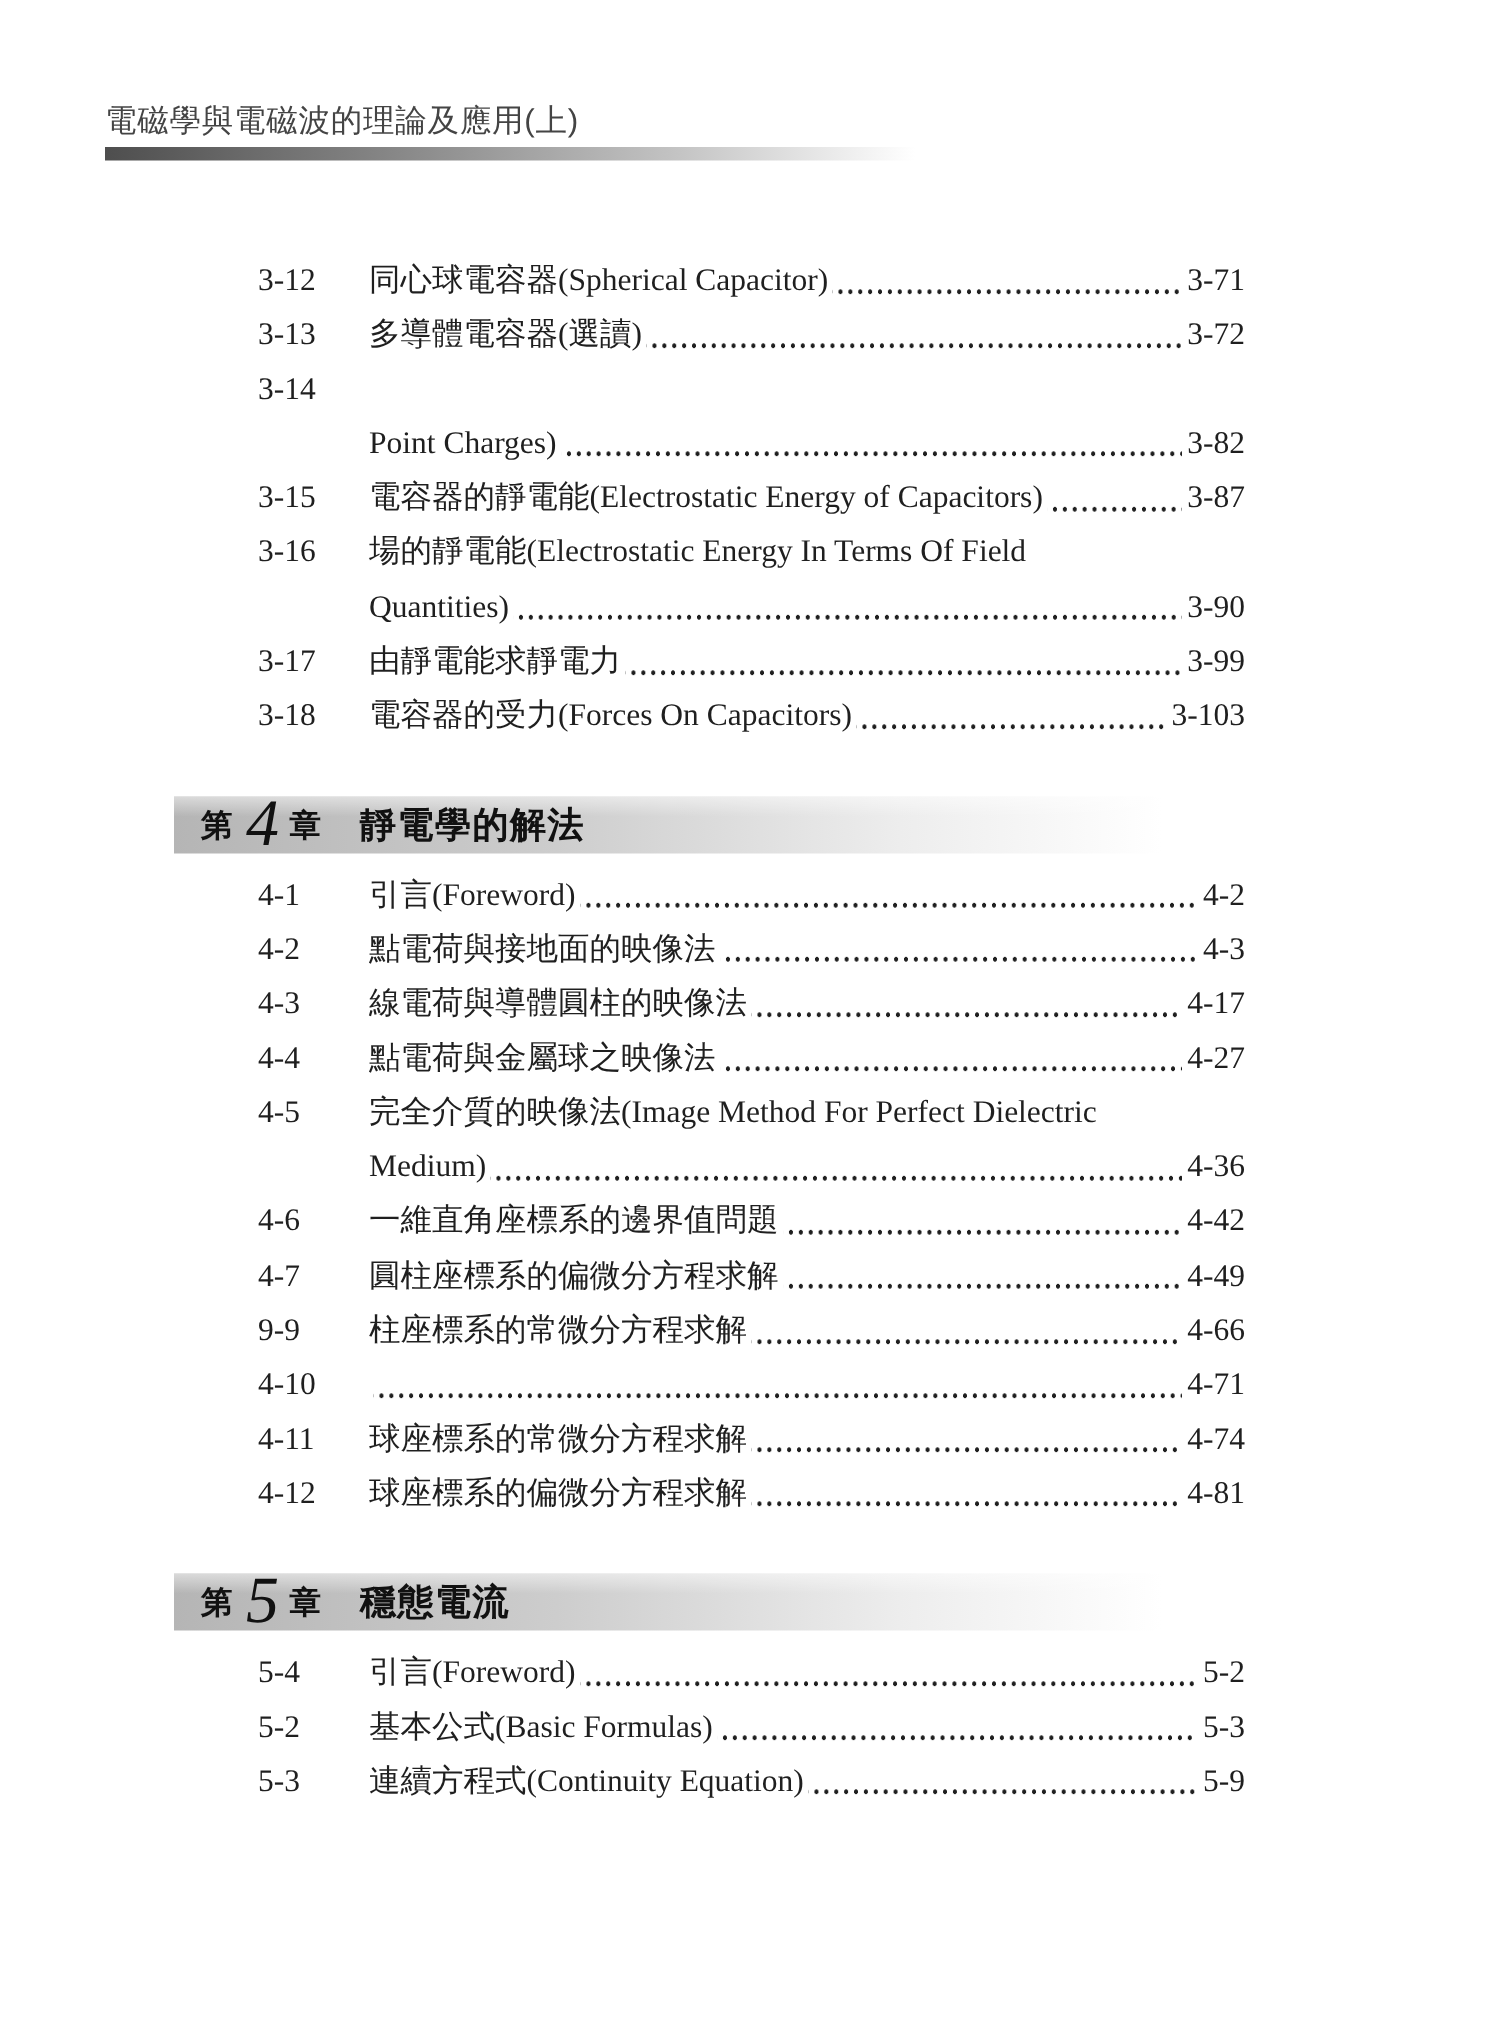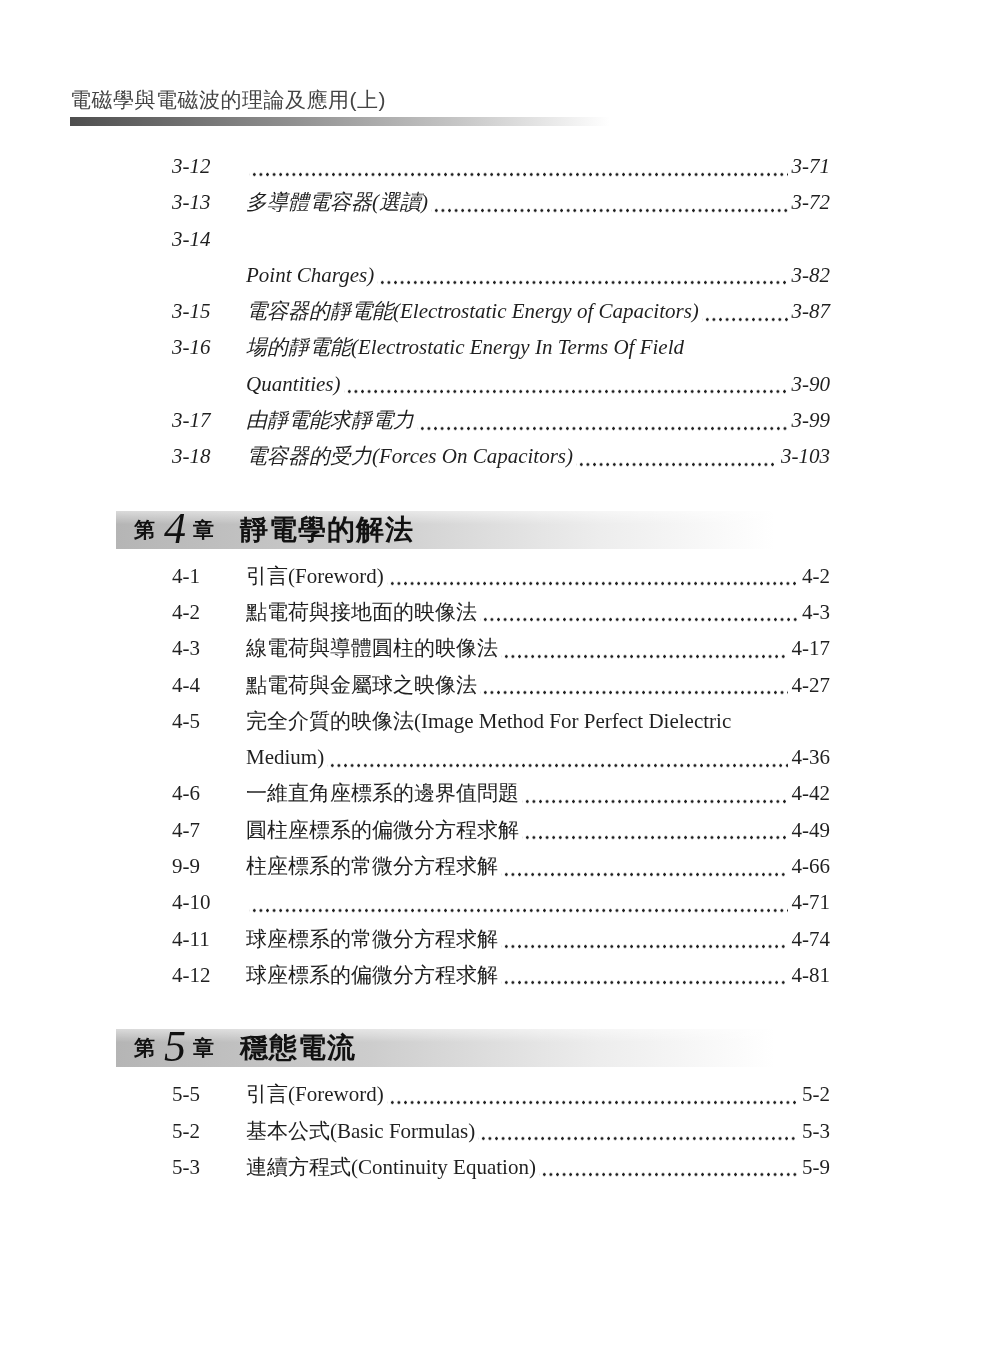--- a/index.html
+++ b/index.html
@@ -5,36 +5,36 @@
   * { margin: 0; padding: 0; box-sizing: border-box; }
   html, body { background: #ffffff; }
   body {
     width: 1000px; height: 1353px;
     position: relative; overflow: hidden;
     font-family: "Liberation Serif", "DejaVu Serif", serif;
     color: var(--text, #1f1f1f);
   }
 
   
-  .running-head { position: absolute; top: 88px; left: 70px; }
+  .running-head { position: absolute; top: 69px; left: 70px; }
   .book-title {
     font-family: "Liberation Sans", "DejaVu Sans", sans-serif;
     font-size: 21px; line-height: 24px;
     color: var(--header-text, #444);
     letter-spacing: 0.5px;
   }
   .head-rule {
     margin-top: 5px; width: 540px; height: 9px;
     background: linear-gradient(90deg,
       var(--rule-dark, #4e4e4e) 0%, #8e8e8e 40%, #c6c6c6 72%, rgba(255,255,255,0) 100%);
   }
 
   
   .toc { position: absolute; top: 124px; left: 172px; width: 658px; }
-  .section.first { margin-top: 24px; font-style: italic; }
+  .section.first { margin-top: 44px; }
 
   .chapter-bar {
     margin-top: 36px; margin-left: -56px;
     width: 672px; height: 38px;
     display: flex; align-items: center;
     padding-left: 18px;
     overflow: visible;
     background:
       linear-gradient(180deg, rgba(255,255,255,0.5) 0%, rgba(255,255,255,0) 35%),
       linear-gradient(90deg,
@@ -45,21 +45,21 @@
     font-family: "Liberation Sans", "DejaVu Sans", sans-serif;
     font-size: 21px; font-weight: bold; color: #111;
   }
   .ch-num {
     font-family: "Liberation Serif", "DejaVu Serif", serif;
     font-style: italic; font-size: 44px; line-height: 1;
     margin: 0 7px 0 9px; position: relative; top: -1px; color: #111;
   }
   .ch-title {
     font-family: "Liberation Sans", "DejaVu Sans", sans-serif;
-    font-size: 28px; font-weight: bold; margin-left: 26px;
+    font-size: 24px; font-weight: bold; margin-left: 26px;
     letter-spacing: 1px; color: #111;
   }
 
   .rows { margin-top: 9px; }
   .section.first .rows { margin-top: 0; }
   .row { display: flex; line-height: 36.3px; font-size: 21px; white-space: nowrap; }
   .num { width: 74px; flex: none; }
   .title { flex: none; }
   .leader {
     flex: 1; min-width: 12px; margin: 0 4px 0 3px;
@@ -76,20 +76,21 @@
 <div class="page">
   <div class="running-head">
     <div class="book-title">電磁學與電磁波的理論及應用(上)</div>
     <div class="head-rule"></div>
   </div>
   <div class="toc">
       <div class="section first">
         <div class="rows">
           <div class="row">
     <span class="num">3-12</span>
+    <span class="title">同心球電容器(Spherical Capacitor)</span>
     <span class="leader"></span>
     <span class="page-no">3-71</span>
   </div>
           <div class="row">
     <span class="num">3-13</span>
     <span class="title">多導體電容器(選讀)</span>
     <span class="leader"></span>
     <span class="page-no">3-72</span>
   </div>
           <div class="row">
@@ -215,21 +216,21 @@
       </div>
       <div class="section has-chapter">
         <div class="chapter-bar">
     <span class="ch-pre">第</span>
     <span class="ch-num">5</span>
     <span class="ch-suf">章</span>
     <span class="ch-title">穩態電流</span>
   </div>
         <div class="rows">
           <div class="row">
-    <span class="num">5-5</span>
+    <span class="num">5-4</span>
     <span class="title">引言(Foreword)</span>
     <span class="leader"></span>
     <span class="page-no">5-2</span>
   </div>
           <div class="row">
     <span class="num">5-2</span>
     <span class="title">基本公式(Basic Formulas)</span>
     <span class="leader"></span>
     <span class="page-no">5-3</span>
   </div>

